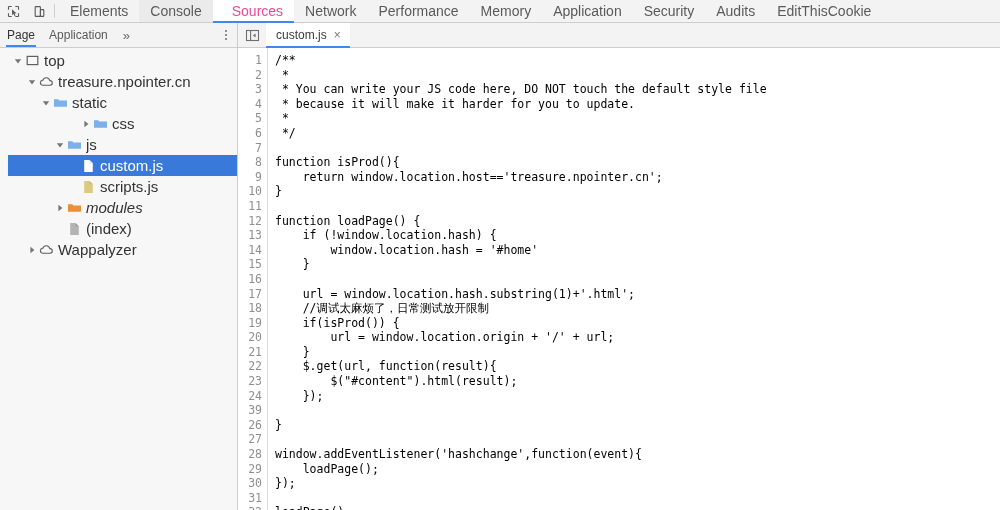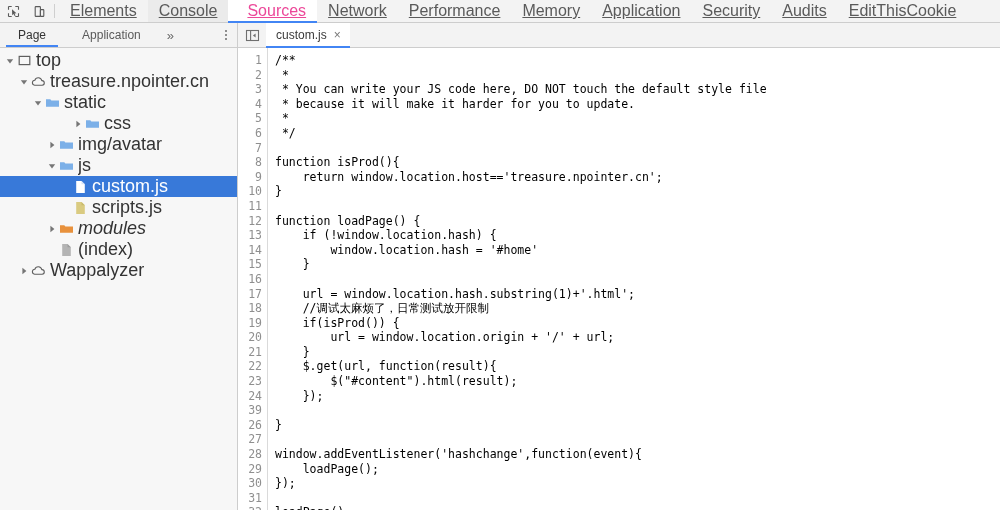--- a/index.html
+++ b/index.html
@@ -22,24 +22,23 @@
   }
   .tool-btn {
     width: 26px; display: flex; align-items: center; justify-content: center;
     color: #5a5a5a;
   }
   .tool-sep { width: 1px; background: #cfcfcf; margin: 4px 4px 4px 2px; }
 
   .tab {
     display: flex; align-items: center;
     padding: 0 11px;
-    font-size: 16px; color: #5a5a5a;
+    font-size: 14px; color: #5a5a5a;
     white-space: nowrap;
     position: relative;
-    text-decoration: underline;
   }
   .tab.hover { background: #ebebeb; }
   .tab.active { color: #ec4899; background: #ffffff; padding-left: 19px; }
   .tab.active::after {
     content: ""; position: absolute; left: 0; right: 0; bottom: -1px;
     height: 2px; background: #4285f4;
   }
 
   
   .body { flex: 1; display: flex; min-height: 0; }
@@ -53,41 +52,42 @@
   }
   .navbar {
     height: 25px; min-height: 25px;
     background: #f3f3f3;
     border-bottom: 1px solid #cdcdcd;
     display: flex; align-items: center;
     position: relative;
   }
   .subtab {
     font-size: 12px; color: #5a5a5a;
-    padding: 0 18px; height: 100%;
+    padding: 0 7px; height: 100%;
     display: flex; align-items: center;
     position: relative; white-space: nowrap;
   }
   .subtab.active { color: #333; }
   .subtab.active::after {
     content: ""; position: absolute; left: 6px; right: 6px; bottom: 0;
     height: 2px; background: #4285f4;
   }
   .chev { font-size: 13px; color: #6a6a6a; padding: 0 8px; }
   .dots {
     margin-left: auto; width: 22px; height: 100%;
     display: flex; flex-direction: column; align-items: center; justify-content: center;
   }
   .dots i { width: 2px; height: 2px; background: #6b6b6b; border-radius: 50%; margin: 1px 0; display: block; }
 
   .tree { flex: 1; overflow: hidden; padding-top: 2px; background: #f7f7f7; }
   .row {
     height: 21px; display: flex; align-items: center;
-    font-size: 18px; color: #333;
+    font-size: 15px; color: #333;
     white-space: nowrap;
+    margin-left: 8px;
   }
   .row.sel { background: #3879d9; color: #fff; }
   .arrow {
     width: 12px; min-width: 12px; display: flex; align-items: center; justify-content: center;
     color: #767676; font-size: 8px; line-height: 1;
   }
   .row.sel .arrow { color: #fff; }
   .ico { width: 17px; min-width: 17px; display: flex; align-items: center; justify-content: center; margin-right: 3px; }
   .lbl { overflow: hidden; text-overflow: ellipsis; }
   .lbl.it { font-style: italic; }
@@ -226,33 +226,20 @@
               <svg width="8" height="8" viewBox="0 0 8 8">
                 <path d="M2.4 0.8v6.4L6.4 4z" fill="currentColor"></path>
               </svg>
             </span>
             <span class="ico">
               <svg width="15" height="13" viewBox="0 0 15 13">
                 <path d="M1 3.2h4.3l1.1 1.3H14v6.3H1z" fill="#7cb0e8"></path>
               </svg>
             </span>
             <span class="lbl">css</span>
-          </div>
-          <div class="row" style="padding-left: 46px;">
-            <span class="arrow">
-              <svg width="8" height="8" viewBox="0 0 8 8">
-                <path d="M2.4 0.8v6.4L6.4 4z" fill="currentColor"></path>
-              </svg>
-            </span>
-            <span class="ico">
-              <svg width="15" height="13" viewBox="0 0 15 13">
-                <path d="M1 3.2h4.3l1.1 1.3H14v6.3H1z" fill="#7cb0e8"></path>
-              </svg>
-            </span>
-            <span class="lbl">img/avatar</span>
           </div>
           <div class="row" style="padding-left: 46px;">
             <span class="arrow">
               <svg width="8" height="8" viewBox="0 0 8 8">
                 <path d="M0.8 2.2h6.4L4 6.4z" fill="currentColor"></path>
               </svg>
             </span>
             <span class="ico">
               <svg width="15" height="13" viewBox="0 0 15 13">
                 <path d="M1 3.2h4.3l1.1 1.3H14v6.3H1z" fill="#7cb0e8"></path>

